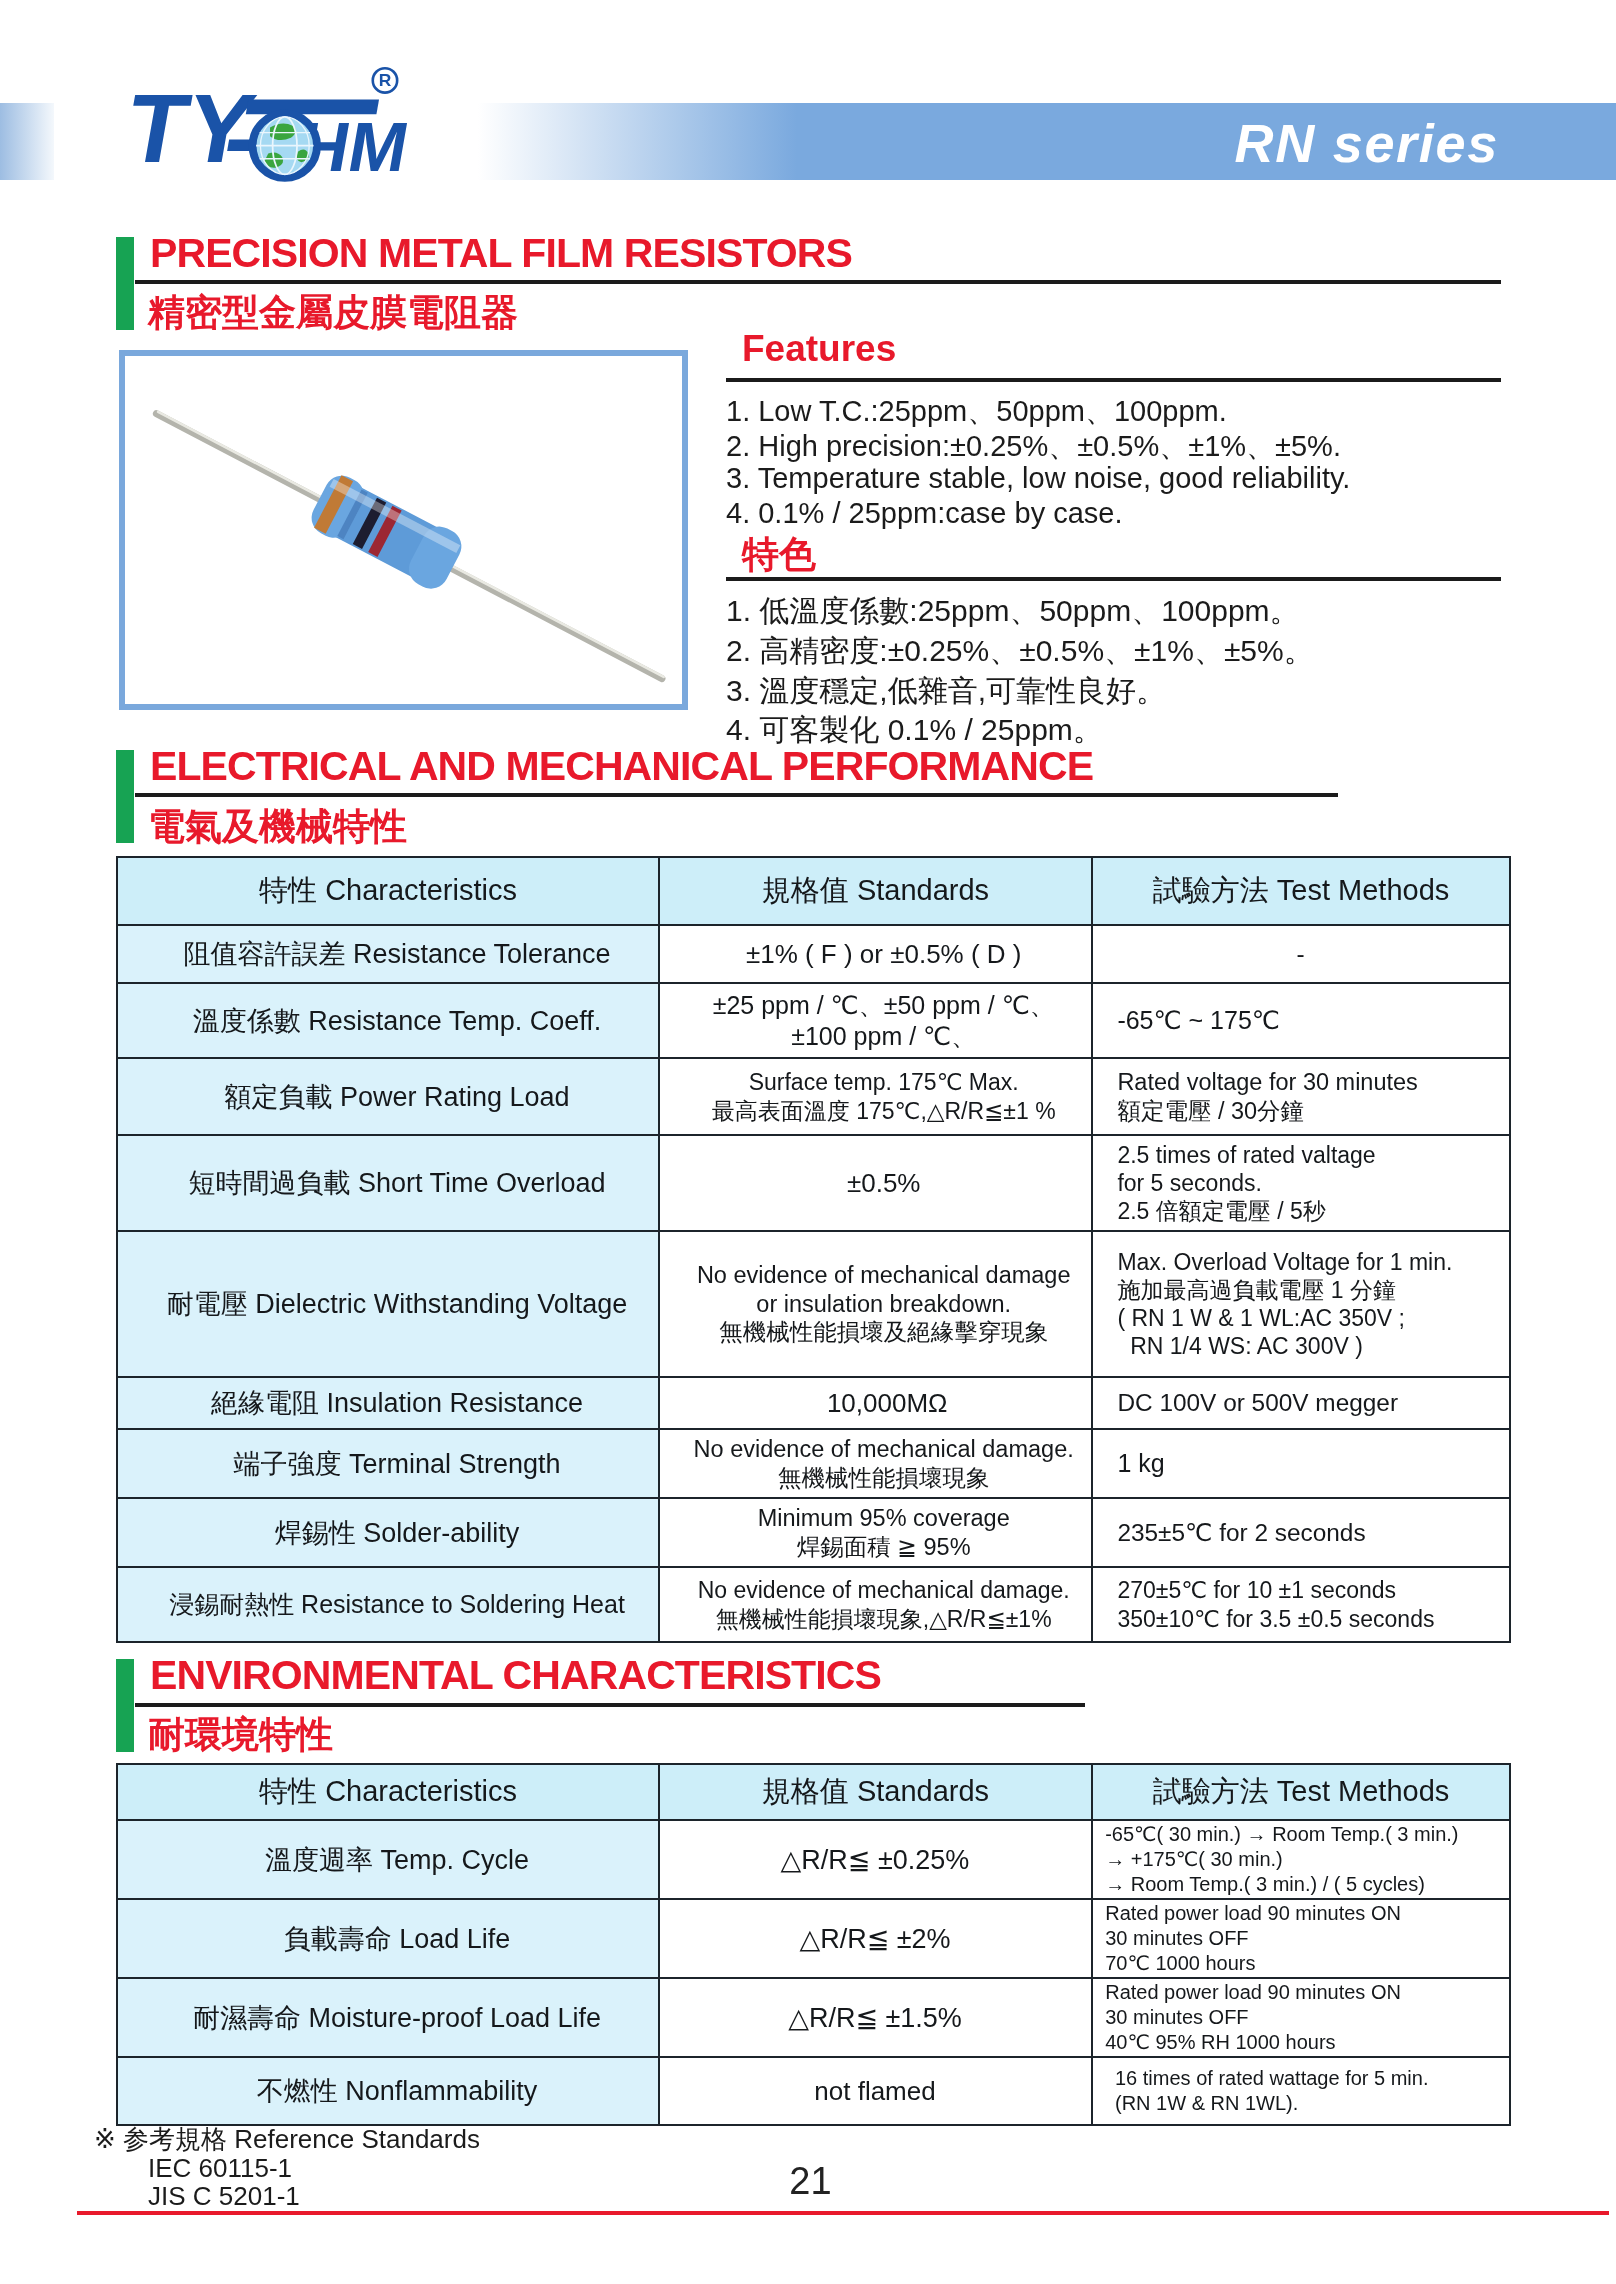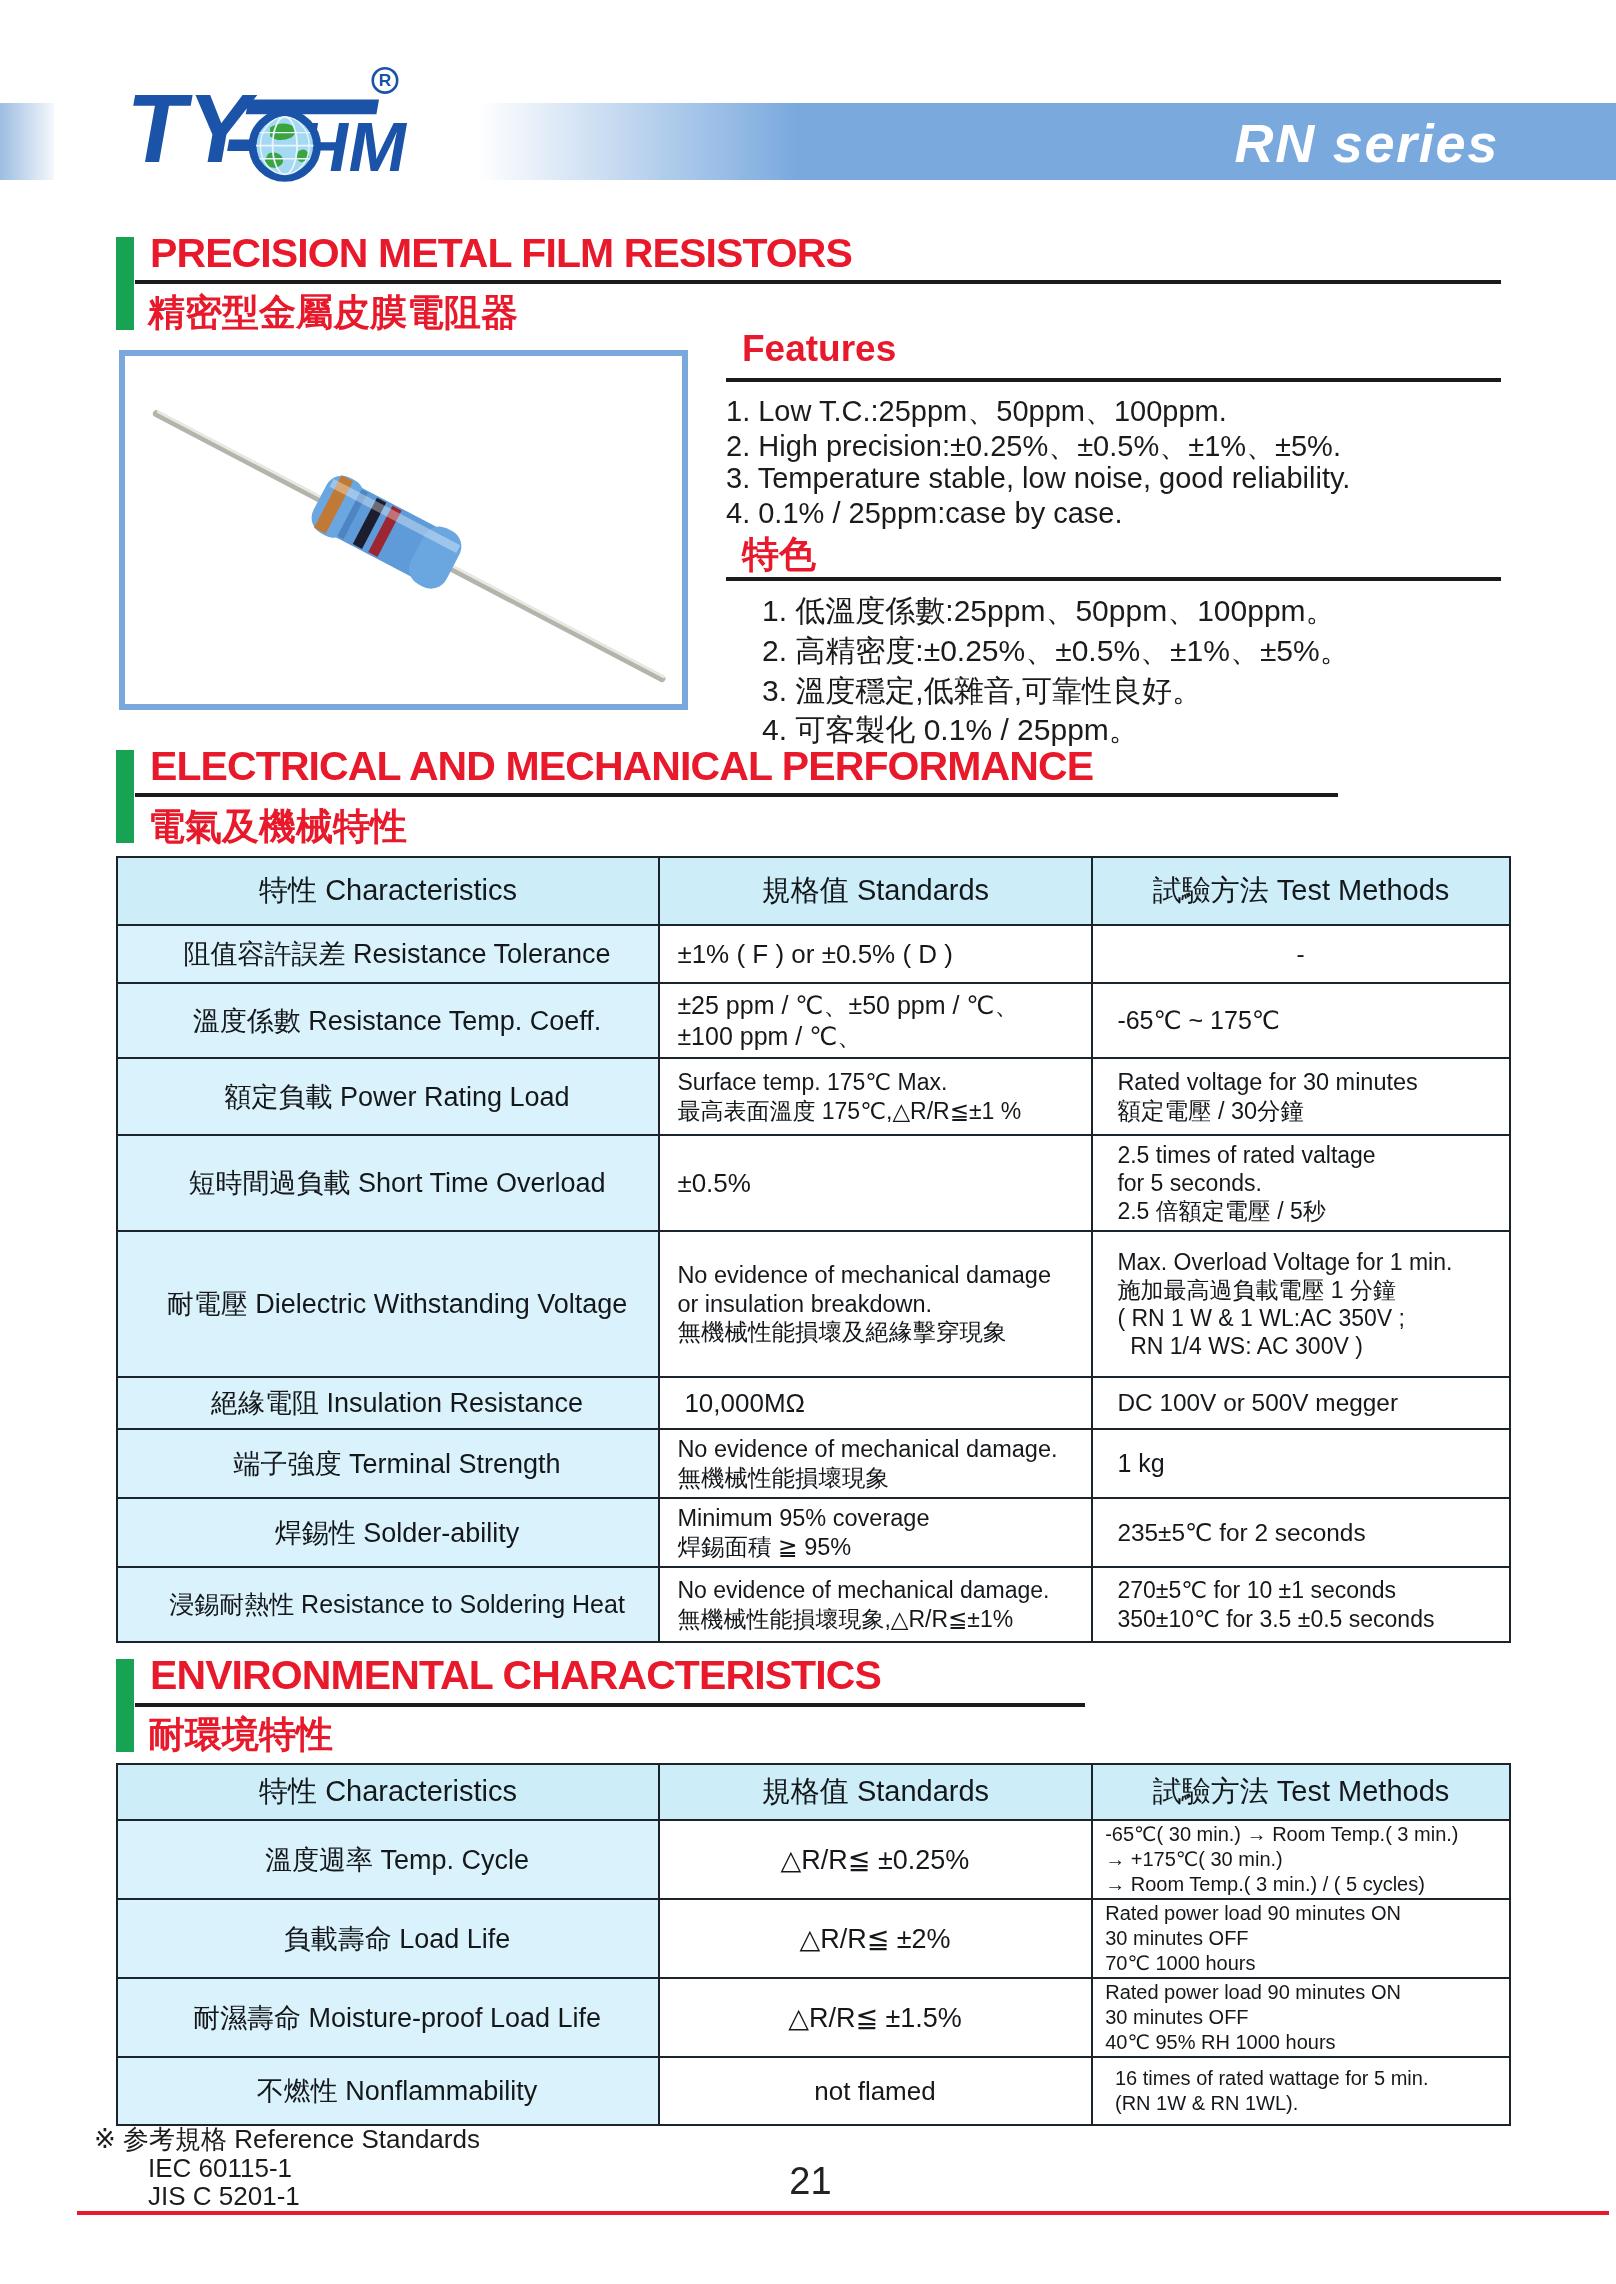--- a/index.html
+++ b/index.html
@@ -21,33 +21,33 @@
   
   .sec-bar   { position:absolute; left:116px; width:18.3px; height:93px; background:#17a353; }
   .ttl-en    { position:absolute; left:150px; color:#e8192b; font-size:41px; font-weight:bold; white-space:nowrap; letter-spacing:-0.9px; }
   .ttl-zh    { position:absolute; left:148px; color:#e8192b; font-size:37px; font-weight:bold; white-space:nowrap; }
   .rule      { position:absolute; height:3.5px; background:#1b1b1b; }
 
   
   .feat-ttl    { position:absolute; left:742px; color:#e8192b; font-size:37px; font-weight:bold; }
   .feat-rule   { position:absolute; left:726px; width:775px; height:4.4px; background:#1b1b1b; }
   .feat-item   { position:absolute; left:726px; font-size:29px; color:#1b1b1b; white-space:nowrap; }
-  .feat-item-zh{ position:absolute; left:762px; font-size:30px; color:#1b1b1b; white-space:nowrap; }
+  .feat-item-zh{ position:absolute; left:726px; font-size:30px; color:#1b1b1b; white-space:nowrap; }
 
   
   .photo-box { position:absolute; left:119px; top:350px; width:557px; height:348px;
                border:6.1px solid #7aa8dc; background:#ffffff; }
 
   
   table.spec { position:absolute; left:116px; border-collapse:collapse; table-layout:fixed;
                border:1.7px solid #1c242b; background:#ffffff; }
   table.spec th, table.spec td { border:2.6px solid #1c242b; vertical-align:middle; overflow:hidden; }
   table.spec th { background:#cdeef9; font-size:29px; font-weight:400; text-align:center; color:#15181b; }
   td.c1  { background:#daf2fb; font-size:27px; padding-left:19px; text-align:center; }
-  td.val { padding-left:17.4px; font-size:26px; text-align:left; }
+  td.val { padding-left:17.4px; font-size:26px; text-align:center; }
   td.tst { padding-left:24.4px; font-size:24.4px; text-align:left; }
   .pre   { white-space:pre-line; line-height:1.22; }
   .ctr   { text-align:center !important; padding-left:0 !important; }
   .f31{font-size:27px!important}.f29{font-size:25px!important}
   .f28{font-size:24.4px!important}.f27{font-size:23.5px!important}.f26{font-size:23px!important}
   .f23{font-size:20px!important;line-height:1.25!important}
 
   #perf-table { top:856px; }
   #perf-table tr:nth-child(1){height:68px}
   #perf-table tr:nth-child(2){height:58px}

